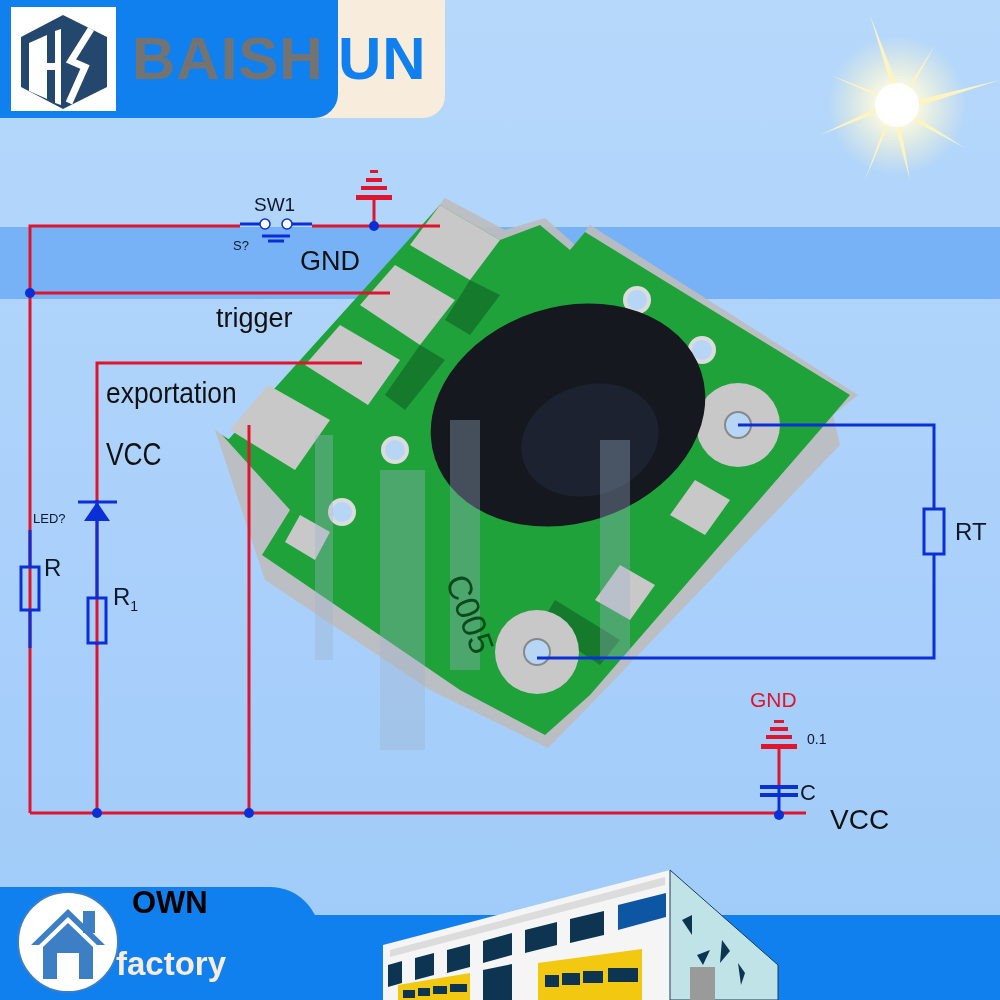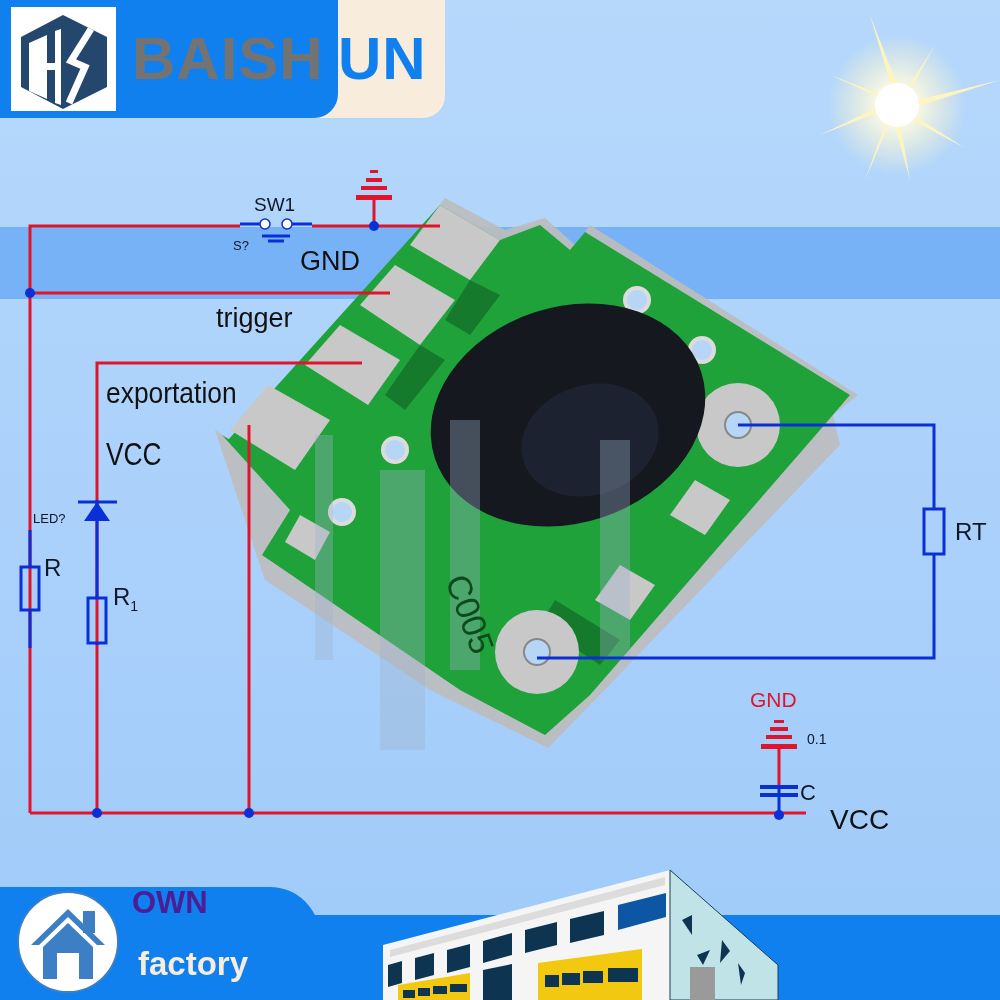--- a/index.html
+++ b/index.html
@@ -14,22 +14,22 @@
   #brand-a{position:absolute;left:132px;top:24px;font-size:60px;font-weight:bold;color:#737373;letter-spacing:1px;}
   #brand-b{position:absolute;left:338px;top:24px;font-size:60px;font-weight:bold;color:#1080ef;letter-spacing:1px;}
   svg{position:absolute;left:0;top:0;}
   .lbl{position:absolute;white-space:nowrap;}
   .blk{color:#111;font-size:28px;}
   .blue{color:#0f172a;}
   .red{color:#e0142c;}
   #footer{position:absolute;left:0;top:855px;width:1000px;height:145px;}
   #footer-bar{position:absolute;left:0;top:80px;width:1000px;height:65px;background:#1080ef;}
   #footer-tab{position:absolute;left:0;top:32px;width:320px;height:113px;background:#1080ef;border-radius:0 50px 0 0;}
-  #own{position:absolute;left:132px;top:30px;font-size:31px;font-weight:bold;color:#4c1d95;}
-  #factory{position:absolute;left:138px;top:90px;font-size:33px;font-weight:bold;color:#f8ecdc;}
+  #own{position:absolute;left:132px;top:30px;font-size:31px;font-weight:bold;color:#000000;}
+  #factory{position:absolute;left:116px;top:90px;font-size:33px;font-weight:bold;color:#f8ecdc;}
 </style>
 </head>
 <body>
 
 <div class="band" style="top:227px;height:72px;"></div>
 <div class="band" style="top:915px;height:85px;background:#1080ef;"></div>
 
 <svg width="1000" height="1000" viewBox="0 0 1000 1000">
   <defs>
     <radialGradient id="sunG" cx="0.5" cy="0.5" r="0.5">

